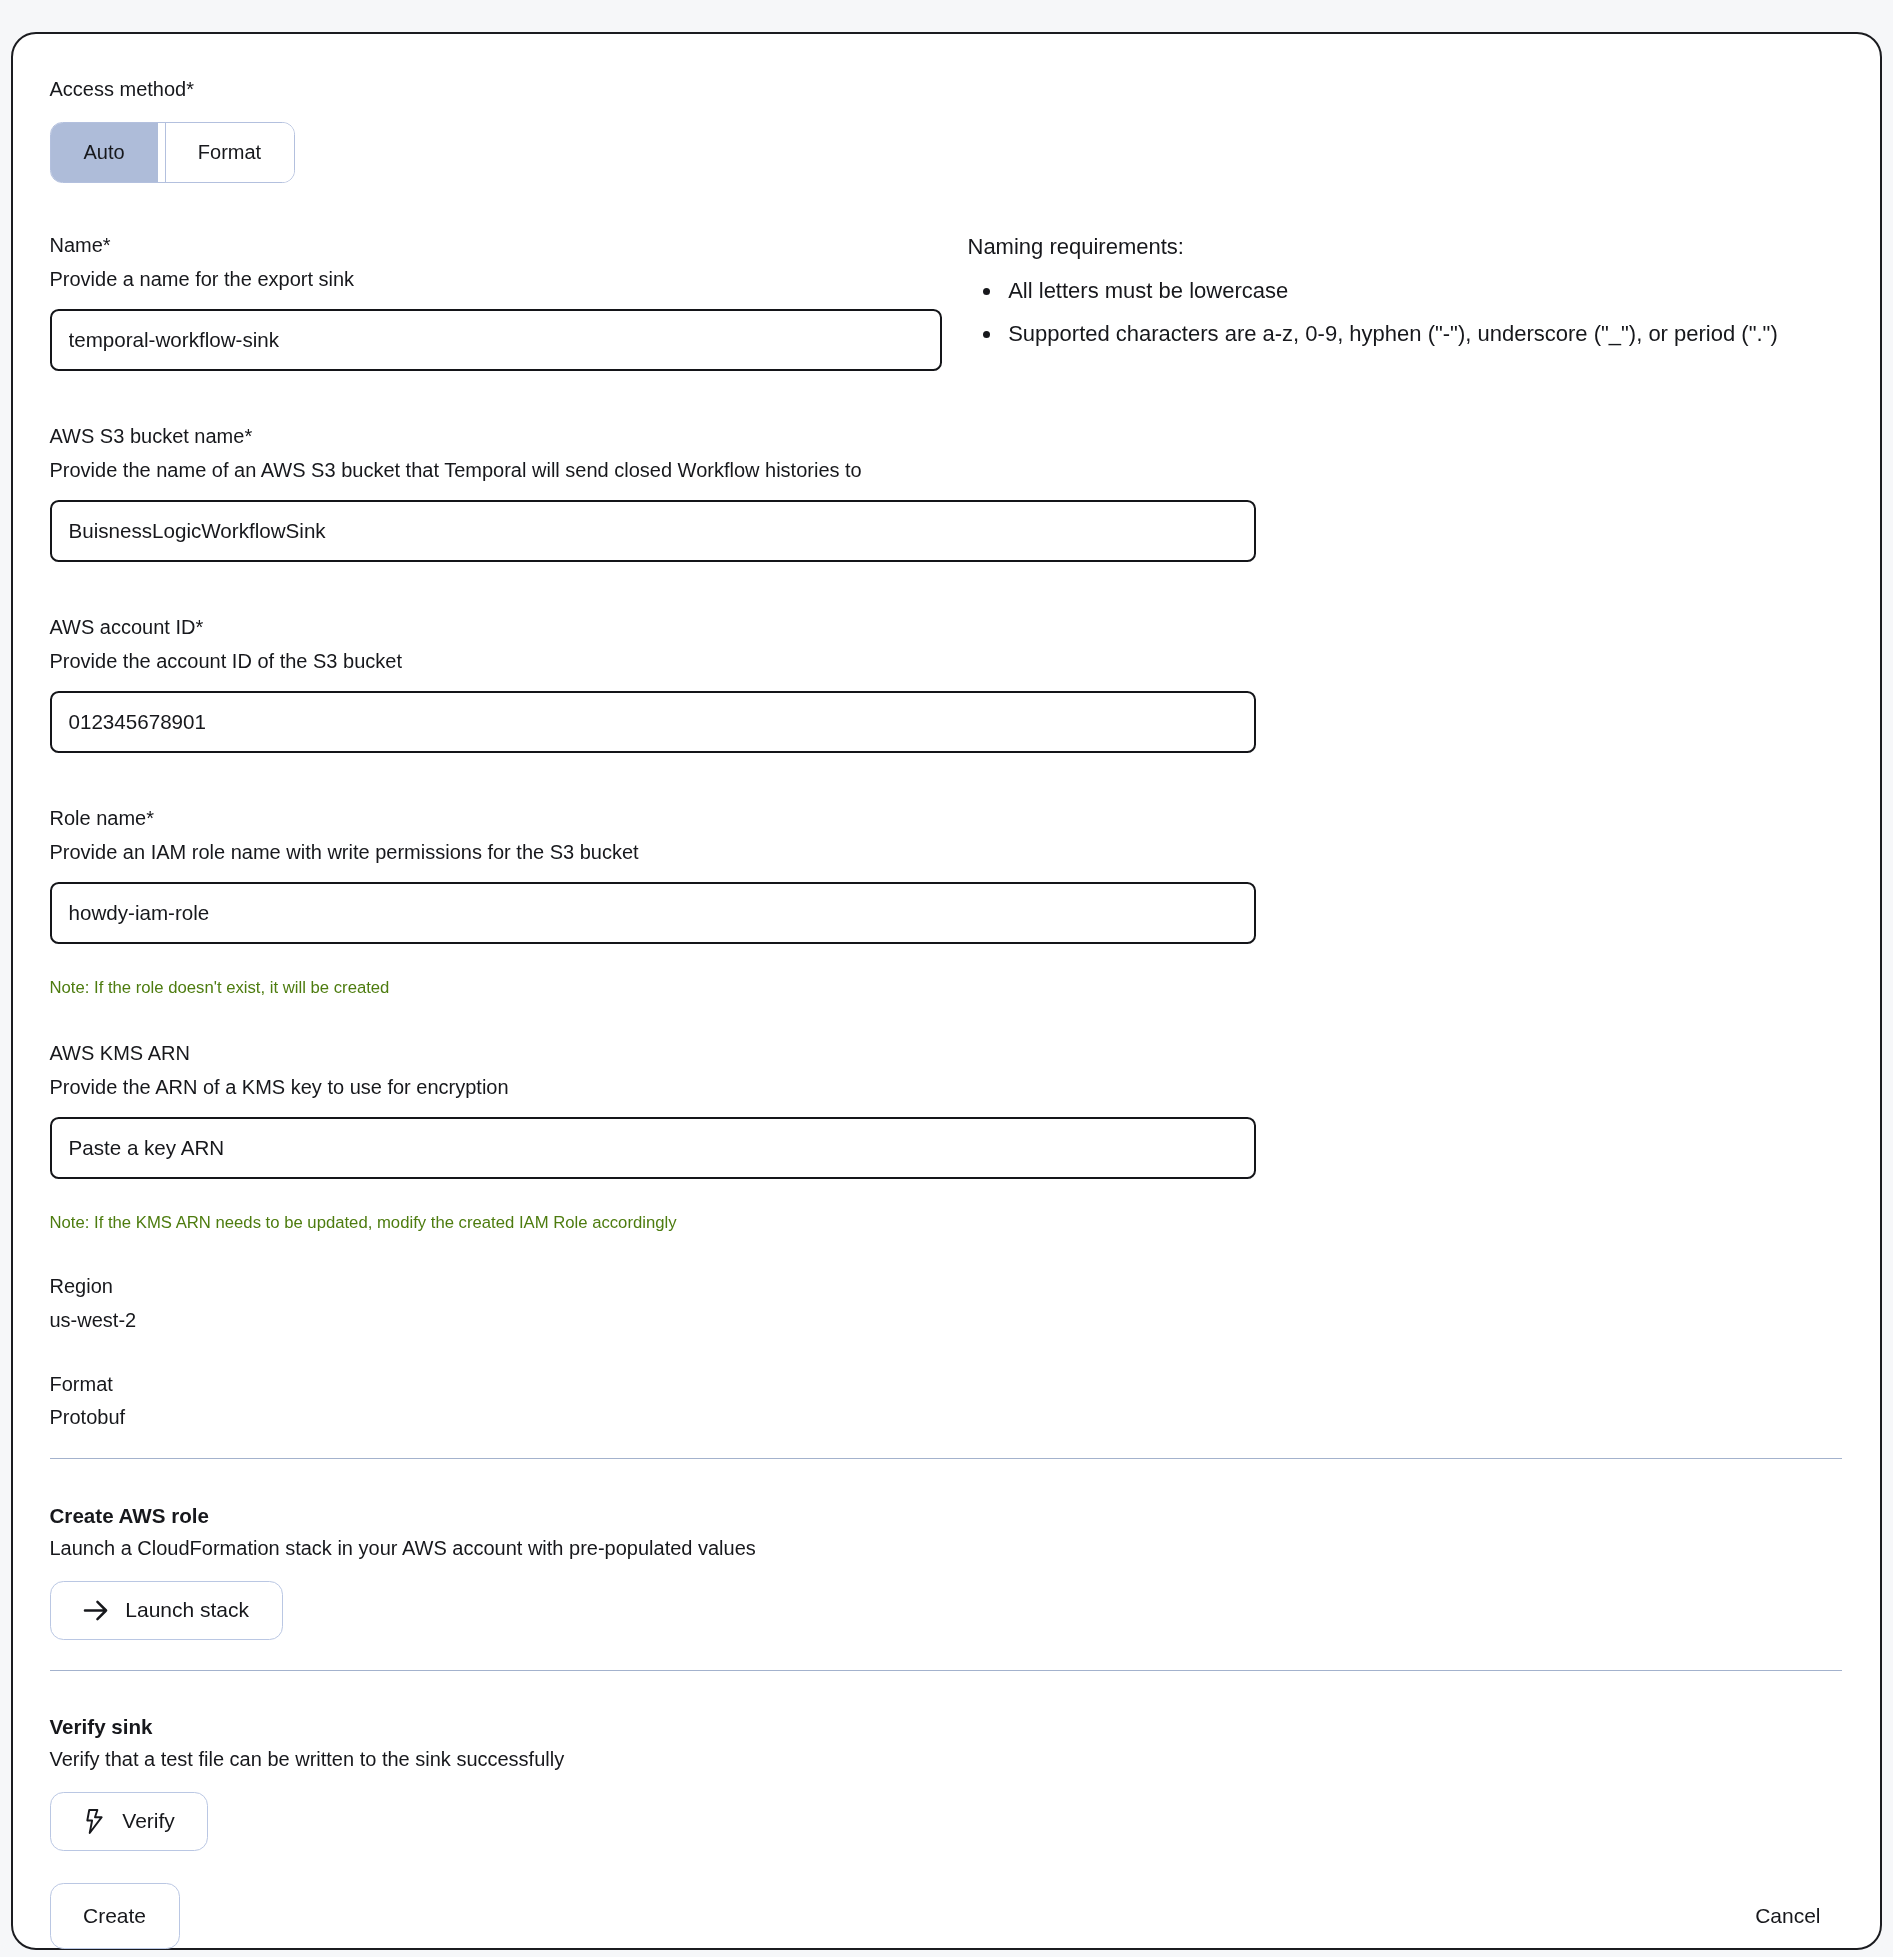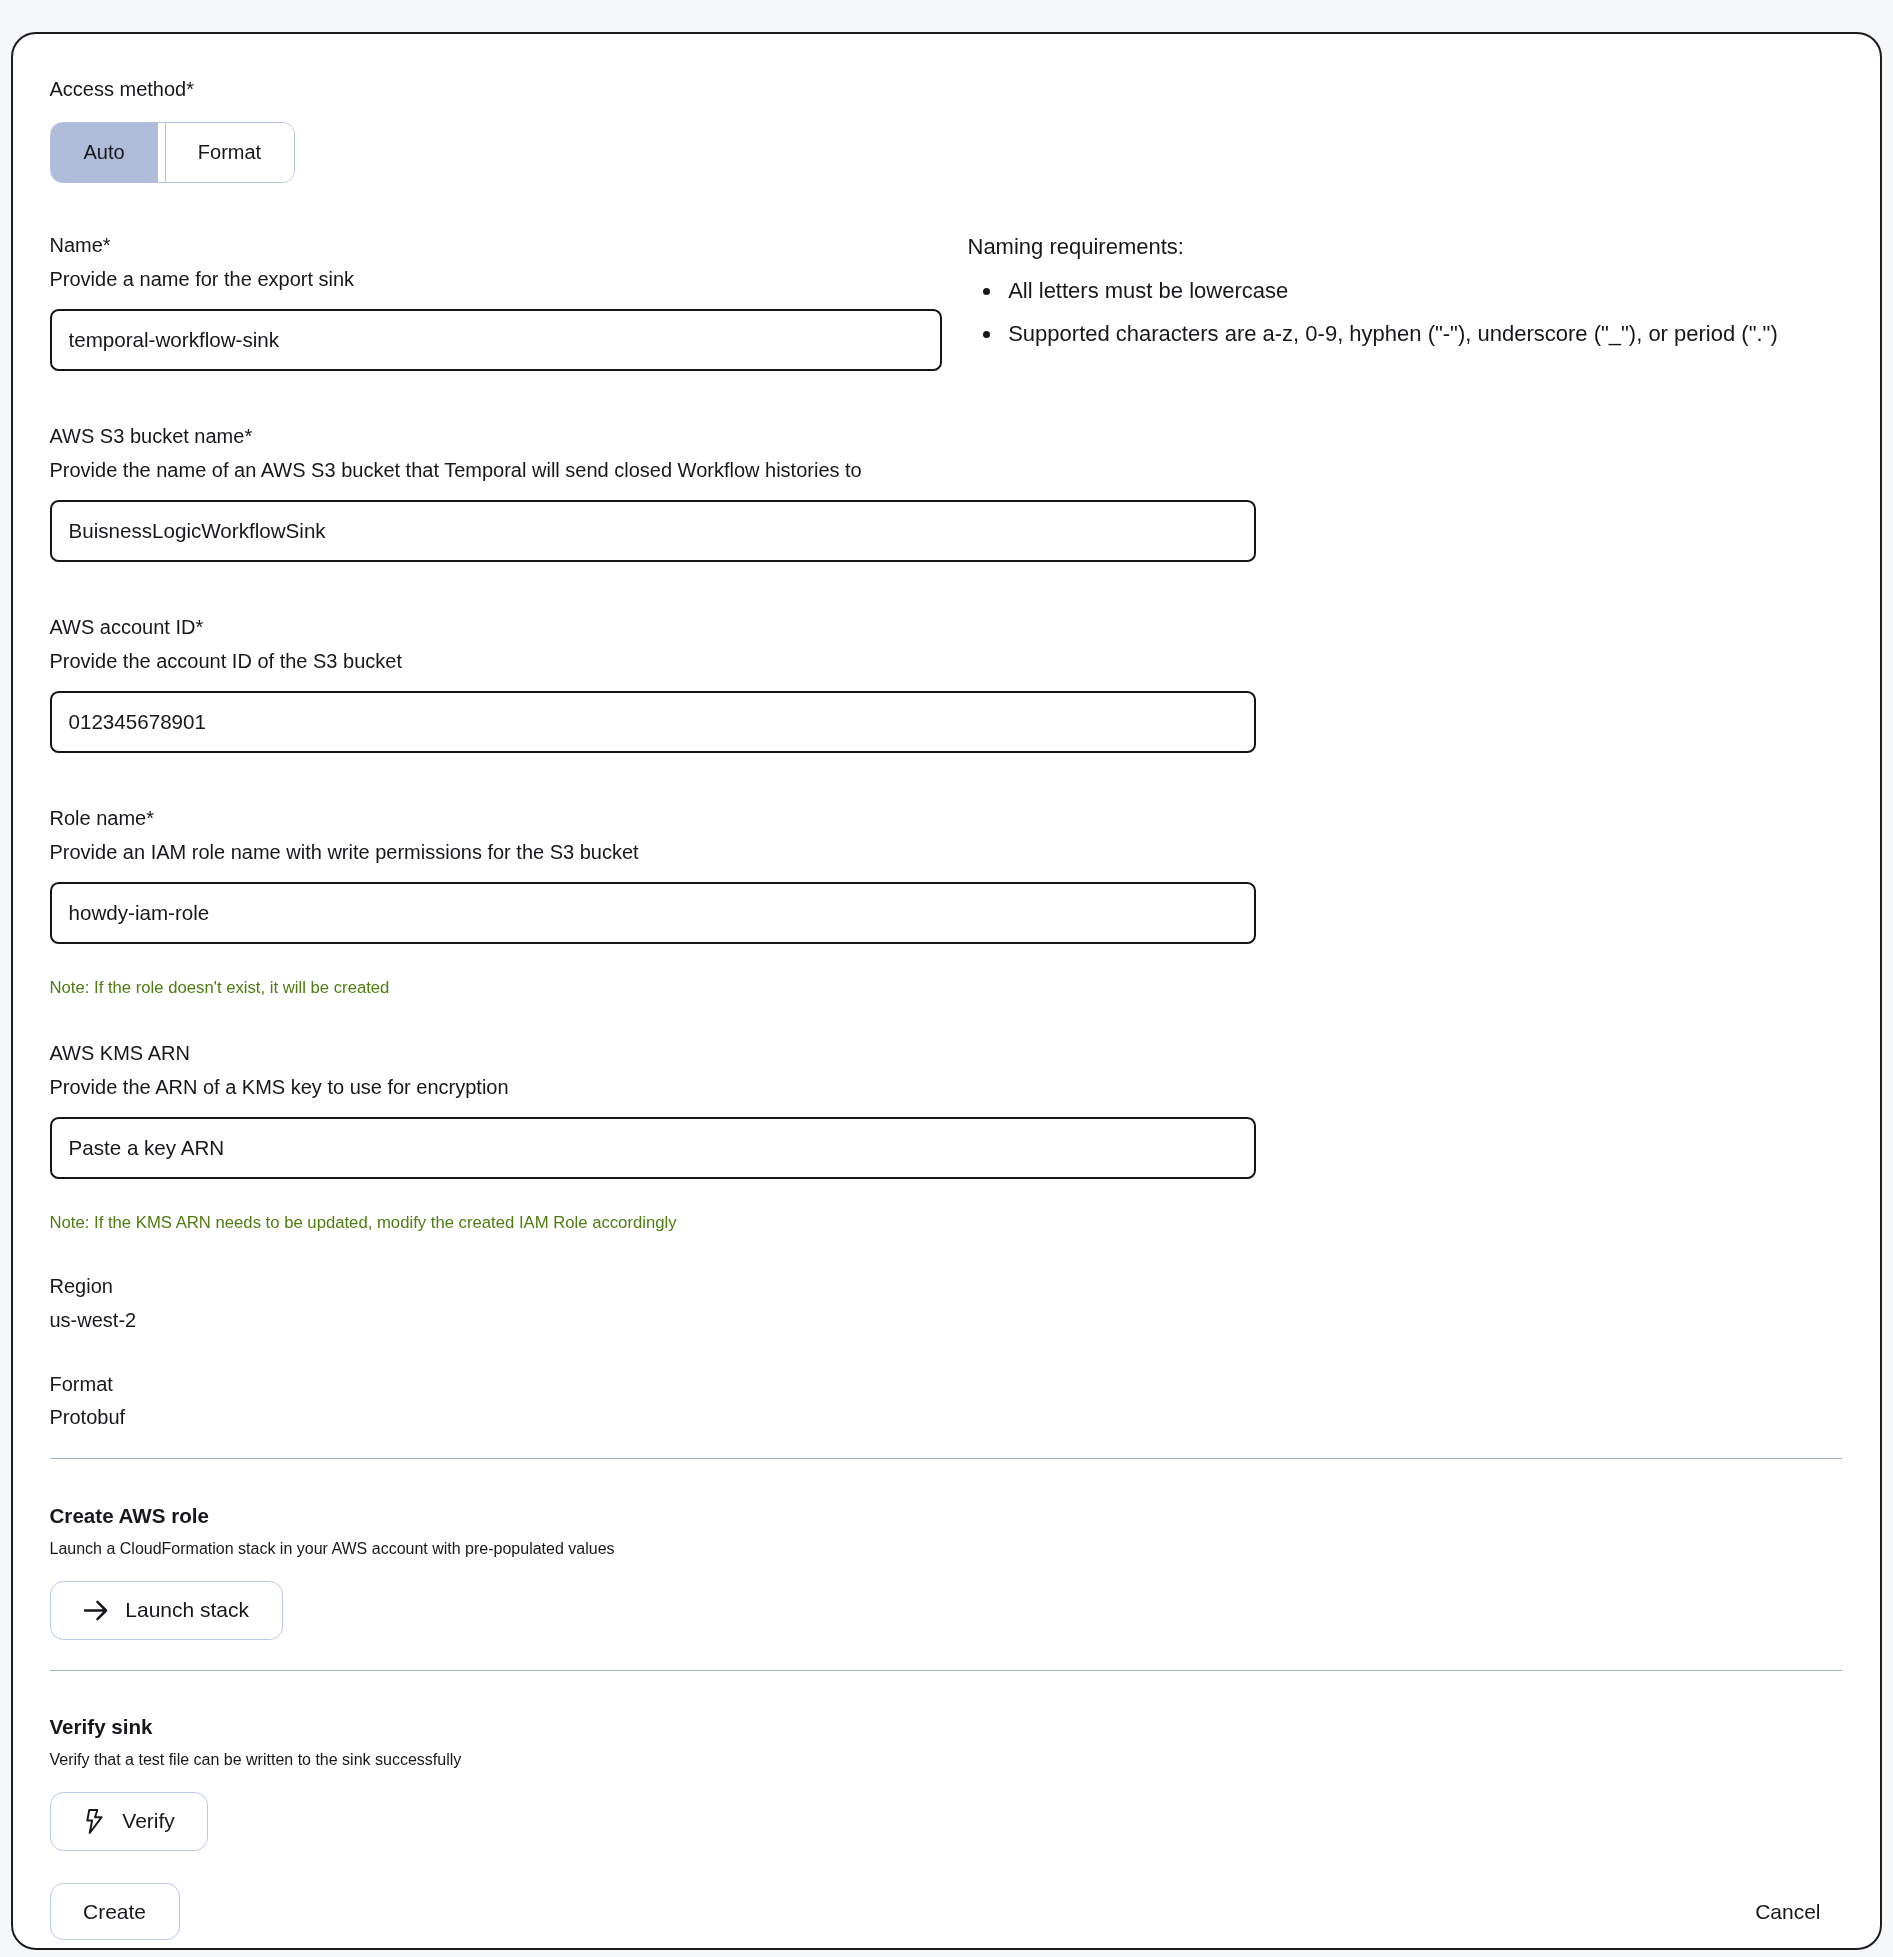--- a/index.html
+++ b/index.html
@@ -97,21 +97,21 @@
     border: none;
     border-top: 1.9px solid #a3b2cd;
     margin: 0;
   }
   .sec-title {
     font-size: 20.6px;
     font-weight: 700;
     line-height: 27px;
   }
   .sec-desc {
-    font-size: 16px;
+    font-size: 20px;
     line-height: 27px;
     margin-top: 5.7px;
   }
   .outline-btn {
     margin-top: 19px;
     display: inline-flex;
     align-items: center;
     gap: 16.3px;
     height: 59px;
     padding: 0 32.5px;
@@ -128,21 +128,21 @@
   .footer {
     margin-top: 32.5px;
     display: flex;
     align-items: center;
     justify-content: space-between;
   }
   .create-btn {
     display: inline-flex;
     align-items: center;
     justify-content: center;
-    height: 57px;
+    height: 66px;
     padding: 0 32.5px;
     background: #ffffff;
     border: 1.9px solid #bac7e3;
     border-radius: 13.4px;
     font-size: 21px;
     font-family: "Liberation Sans", "DejaVu Sans", sans-serif;
     color: #17181c;
     cursor: pointer;
   }
   .cancel-btn {

